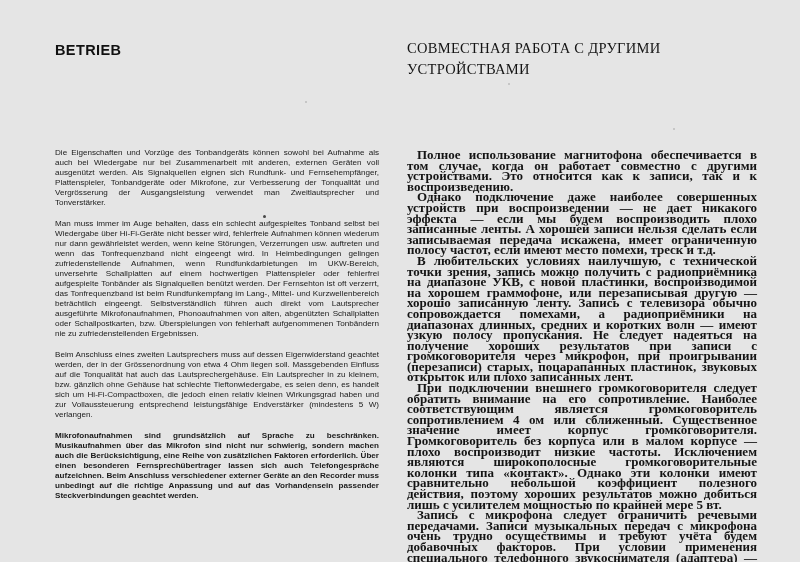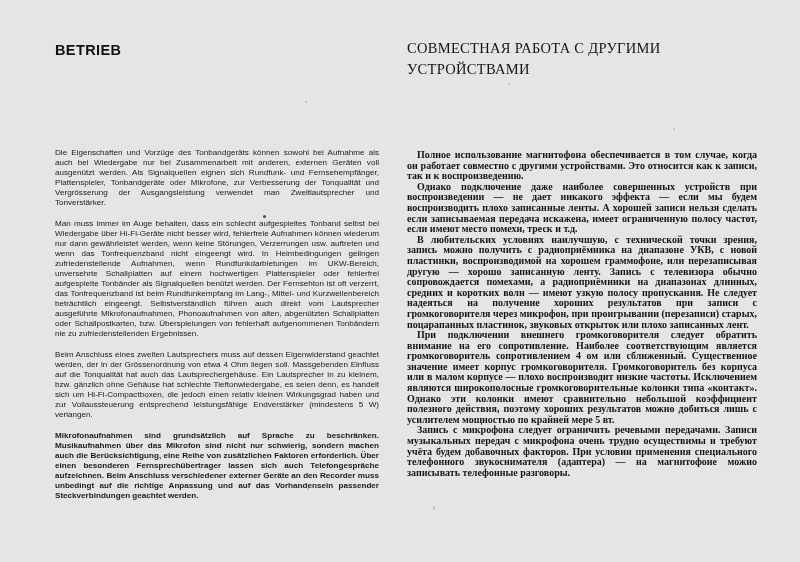--- a/index.html
+++ b/index.html
@@ -78,21 +78,21 @@
     text-align: justify;
     margin: 0 16px 11px 0;
     color: #1a1a1a;
     -webkit-font-smoothing: none;
   }
   .para-de:last-child { margin-bottom: 0; font-weight: bold; }
 
   .para-ru {
     font-family: "Liberation Serif", serif;
     font-weight: bold;
-    font-size: 10px;
+    font-size: 13px;
     line-height: 10.6px;
     text-align: justify;
     margin: 0 0 0 0;
     color: #141414;
     text-indent: 10px;
   }
 
   
   .speck {
     position: absolute;

